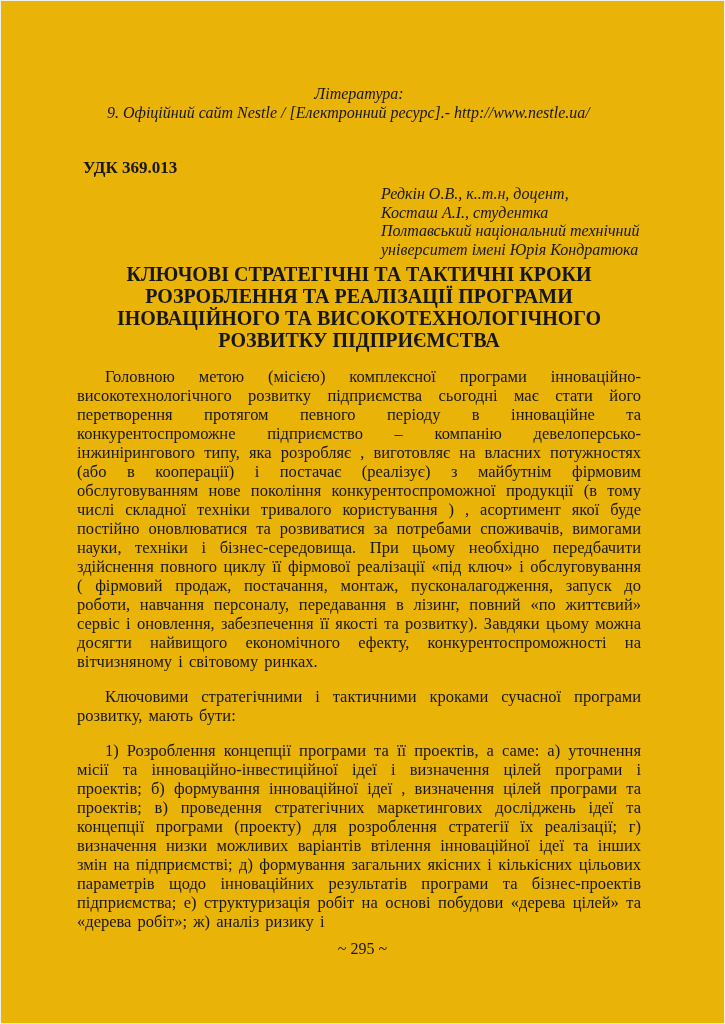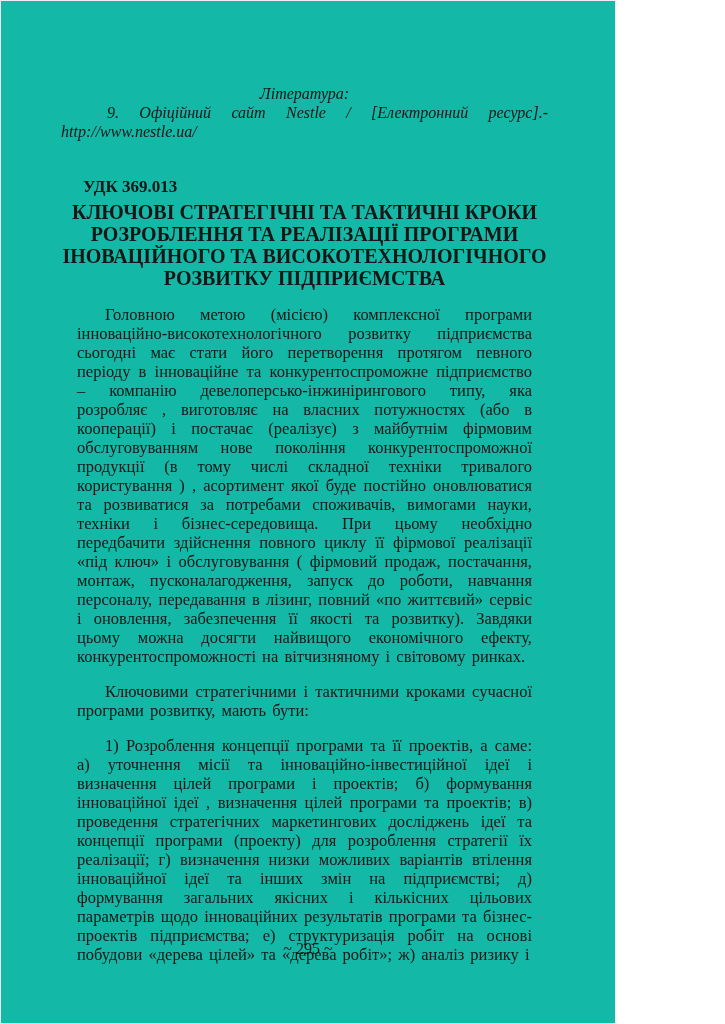--- a/index.html
+++ b/index.html
@@ -2,23 +2,23 @@
 <html lang="uk"><head>
 <meta charset="utf-8">
 <style>
   html, body {
     margin: 0;
     padding: 0;
     background: #ffffff;
   }
   .page {
     position: relative;
-    width: 616px;
+    width: 725px;
     height: 1024px;
-    background: #14b8a6;
+    background: #eab308;
     color: #161616;
     font-family: "Liberation Serif", "DejaVu Serif", serif;
     overflow: hidden;
     box-shadow: inset 0 0 0 1px #efefef;
     box-sizing: border-box;
   }
   .content {
     padding: 84px 68px 0 61px; 
   }
 
@@ -96,20 +96,26 @@
 <div class="page">
   <div class="content">
 
     <div class="lit-section">
       <div class="lit-heading">Література:</div>
       <p class="lit-item">9.  Офіційний сайт Nestle / [Електронний ресурс].- http://www.nestle.ua/</p>
     </div>
 
     <div class="udc">УДК 369.013</div>
 
+    <div class="authors">
+      <div>Редкін О.В., к..т.н, доцент,</div>
+      <div>Косташ А.І., студентка</div>
+      <div>Полтавський національний технічний</div>
+      <div>університет імені Юрія Кондратюка</div>
+    </div>
 
     <h1 class="title">КЛЮЧОВІ СТРАТЕГІЧНІ ТА ТАКТИЧНІ КРОКИ РОЗРОБЛЕННЯ ТА РЕАЛІЗАЦІЇ ПРОГРАМИ ІНОВАЦІЙНОГО ТА ВИСОКОТЕХНОЛОГІЧНОГО РОЗВИТКУ ПІДПРИЄМСТВА</h1>
 
     <div class="body-text">
       <p class="para">Головною метою (місією) комплексної програми інноваційно-високотехнологічного розвитку підприємства сьогодні має стати його перетворення протягом певного періоду в інноваційне та конкурентоспроможне підприємство – компанію девелоперсько-інжинірингового типу, яка розробляє , виготовляє на власних потужностях (або в кооперації) і постачає (реалізує) з майбутнім фірмовим обслуговуванням нове покоління конкурентоспроможної продукції (в тому числі складної техніки тривалого користування ) , асортимент якої буде постійно оновлюватися та розвиватися за потребами споживачів, вимогами науки, техніки і бізнес-середовища. При цьому необхідно передбачити здійснення повного циклу її фірмової реалізації «під ключ» і обслуговування ( фірмовий продаж, постачання, монтаж, пусконалагодження, запуск до роботи, навчання персоналу, передавання в лізинг, повний «по життєвий» сервіс і оновлення, забезпечення її якості та розвитку). Завдяки цьому можна досягти найвищого економічного ефекту, конкурентоспроможності на вітчизняному і світовому ринках.</p>
       <p class="para">Ключовими стратегічними і тактичними кроками сучасної програми розвитку, мають бути:</p>
       <p class="para">1) Розроблення концепції програми та її проектів, а саме: а) уточнення місії та інноваційно-інвестиційної ідеї і визначення цілей програми і проектів; б) формування інноваційної ідеї , визначення цілей програми та проектів; в) проведення стратегічних маркетингових досліджень ідеї та концепції програми (проекту) для розроблення стратегії їх реалізації; г) визначення низки можливих варіантів втілення інноваційної ідеї та інших змін на підприємстві; д) формування загальних якісних і кількісних цільових параметрів щодо інноваційних результатів програми та бізнес-проектів підприємства; е) структуризація робіт на основі побудови «дерева цілей» та «дерева робіт»; ж) аналіз ризику і</p>
     </div>
 
   </div>

